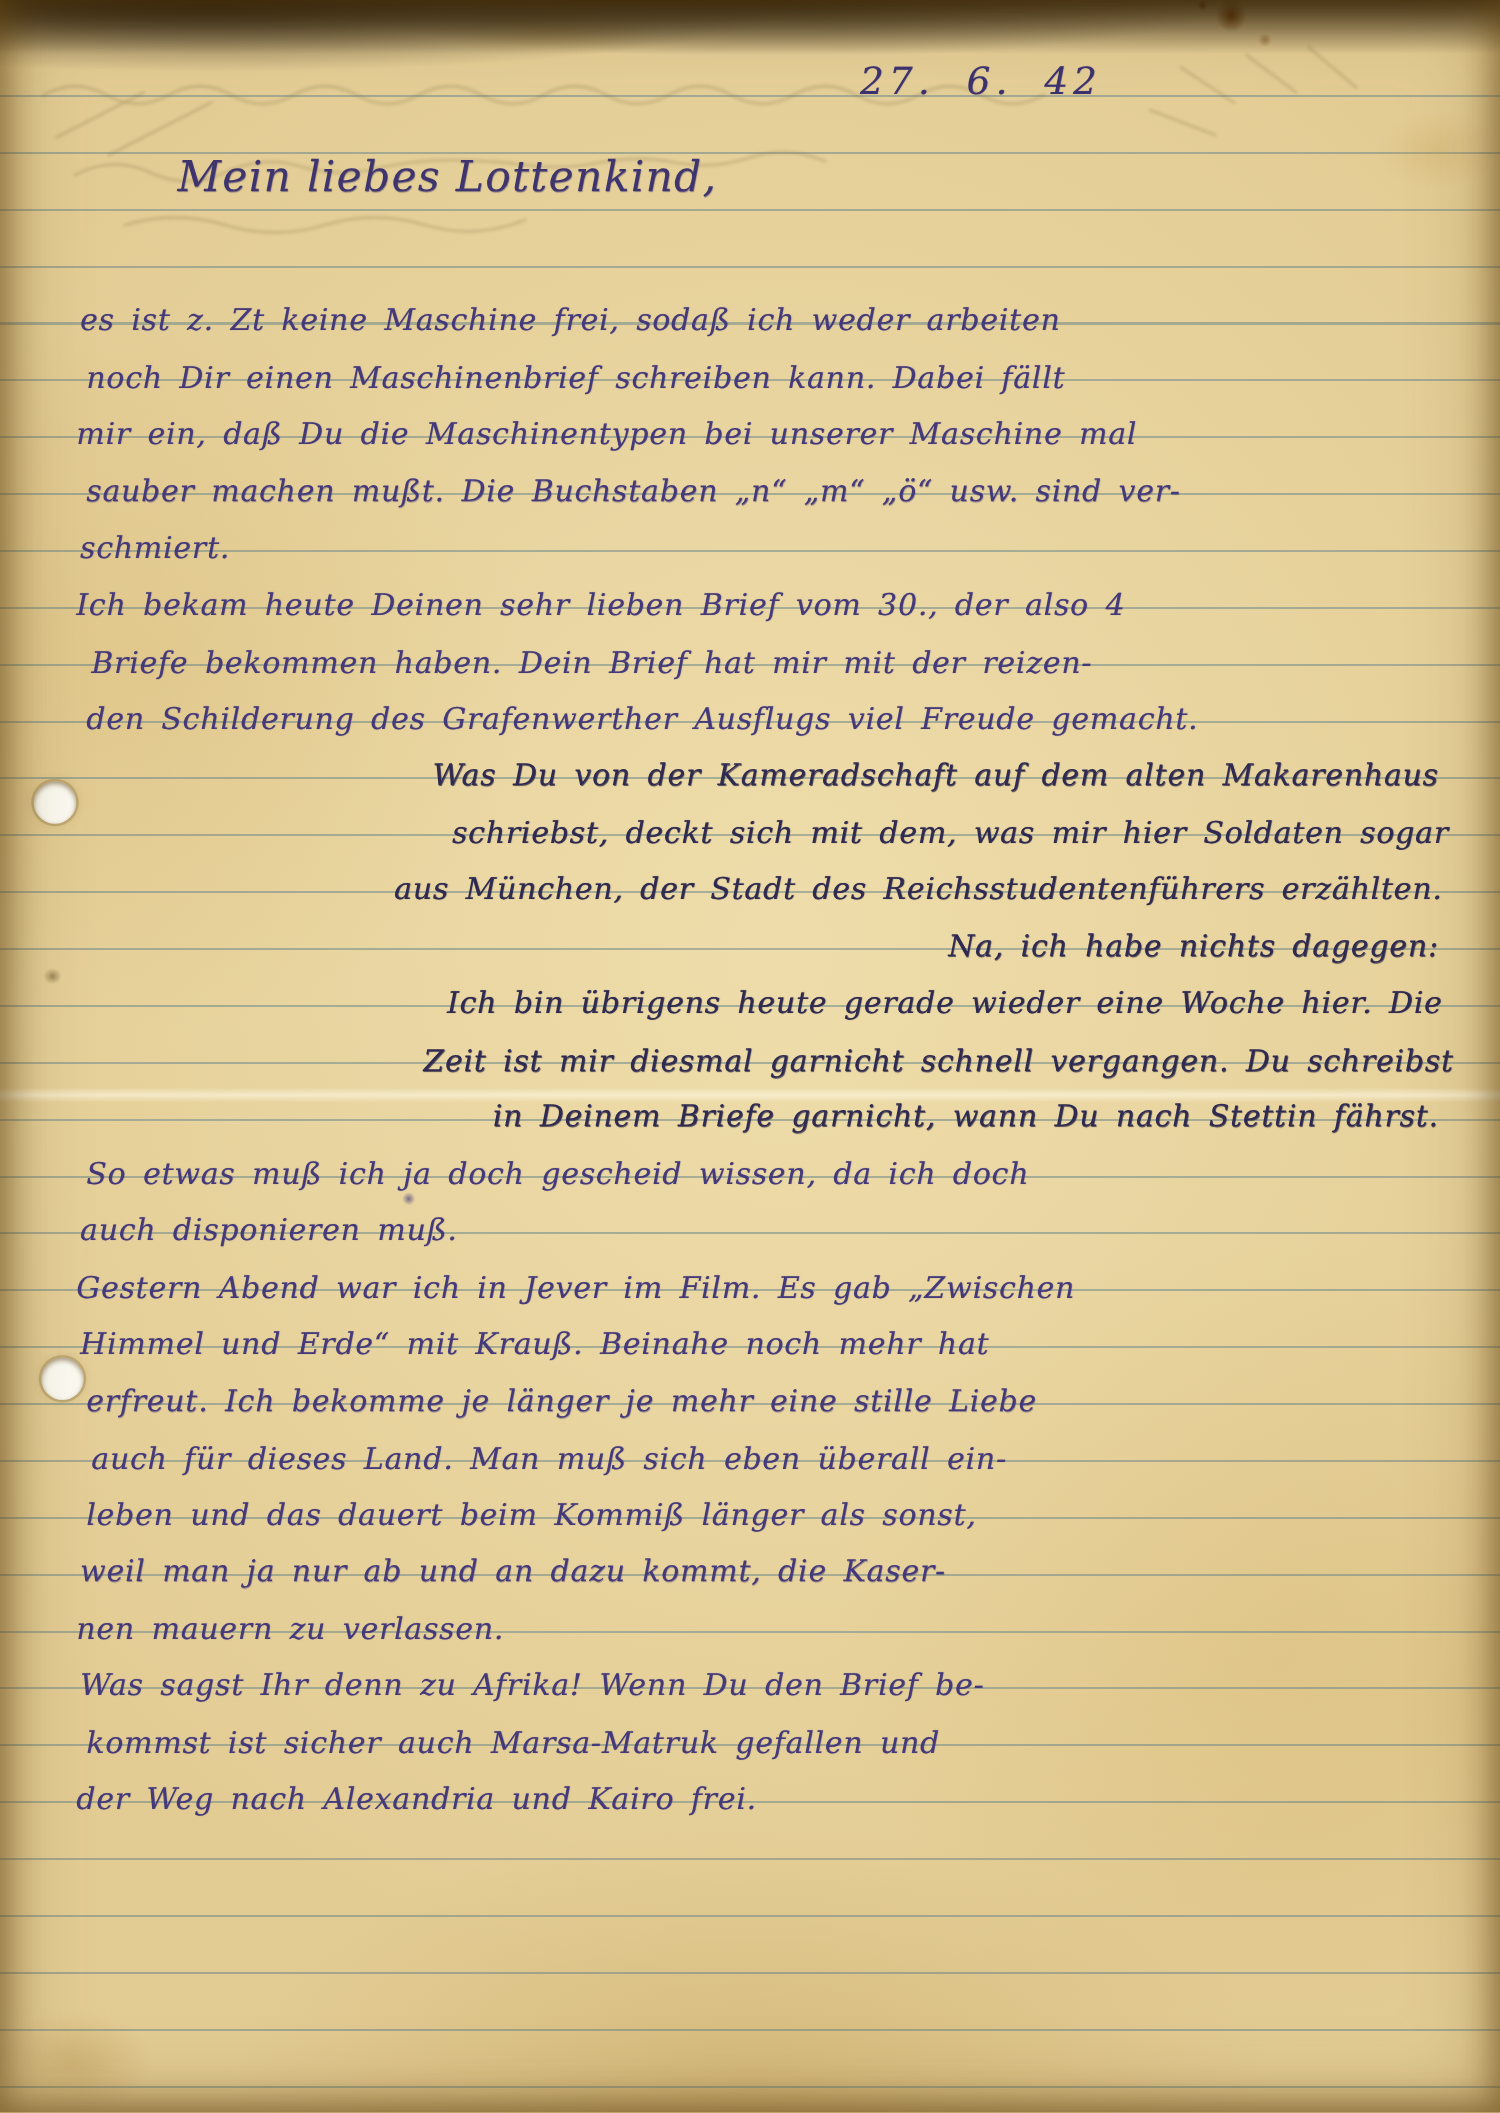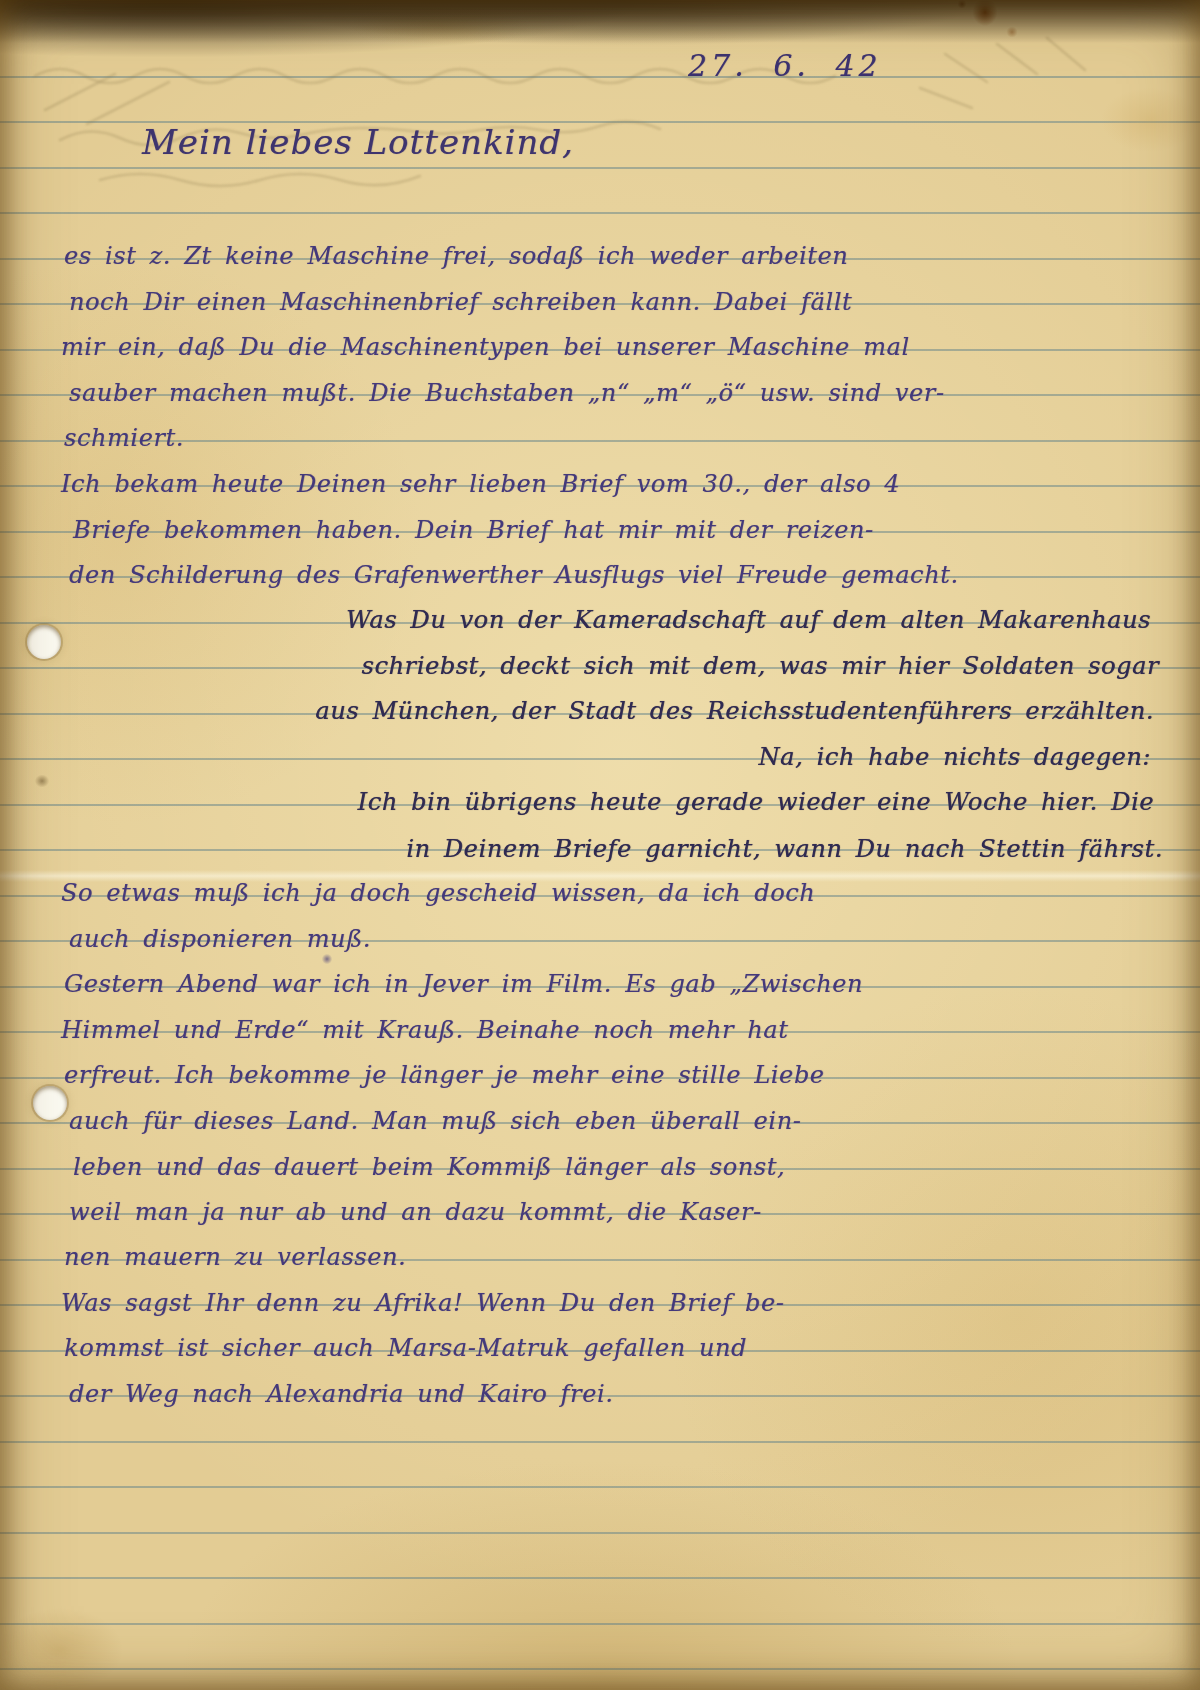--- a/index.html
+++ b/index.html
@@ -132,20 +132,21 @@
       <div class="line">sauber machen mußt. Die Buchstaben „n“ „m“ „ö“ usw. sind ver-</div>
       <div class="line">schmiert.</div>
       <div class="line">Ich bekam heute Deinen sehr lieben Brief vom 30., der also 4</div>
       <div class="line">Briefe bekommen haben. Dein Brief hat mir mit der reizen-</div>
       <div class="line">den Schilderung des Grafenwerther Ausflugs viel Freude gemacht.</div>
       <div class="line dark">Was Du von der Kameradschaft auf dem alten Makarenhaus</div>
       <div class="line dark">schriebst, deckt sich mit dem, was mir hier Soldaten sogar</div>
       <div class="line dark">aus München, der Stadt des Reichsstudentenführers erzählten.</div>
       <div class="line dark">Na, ich habe nichts dagegen:</div>
       <div class="line dark">Ich bin übrigens heute gerade wieder eine Woche hier. Die</div>
+      <div class="line dark">Zeit ist mir diesmal garnicht schnell vergangen. Du schreibst</div>
       <div class="line dark">in Deinem Briefe garnicht, wann Du nach Stettin fährst.</div>
       <div class="line">So etwas muß ich ja doch gescheid wissen, da ich doch</div>
       <div class="line">auch disponieren muß.</div>
       <div class="line">Gestern Abend war ich in Jever im Film. Es gab „Zwischen</div>
       <div class="line">Himmel und Erde“ mit Krauß. Beinahe noch mehr hat</div>
       <div class="line">erfreut. Ich bekomme je länger je mehr eine stille Liebe</div>
       <div class="line">auch für dieses Land. Man muß sich eben überall ein-</div>
       <div class="line">leben und das dauert beim Kommiß länger als sonst,</div>
       <div class="line">weil man ja nur ab und an dazu kommt, die Kaser-</div>
       <div class="line">nen mauern zu verlassen.</div>

